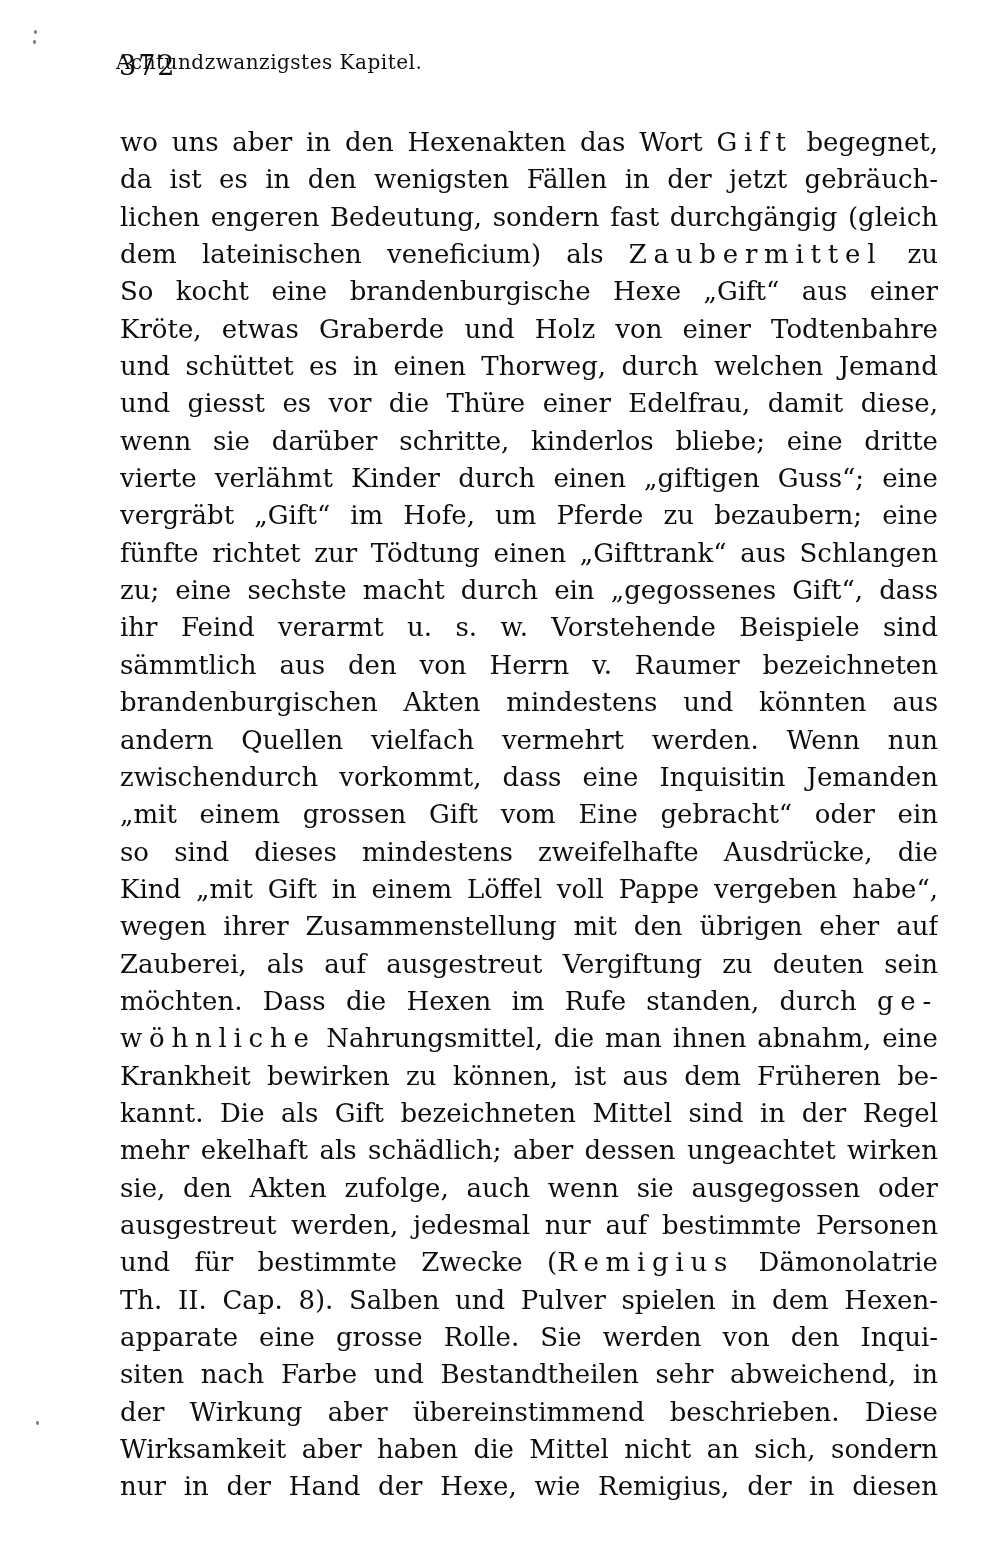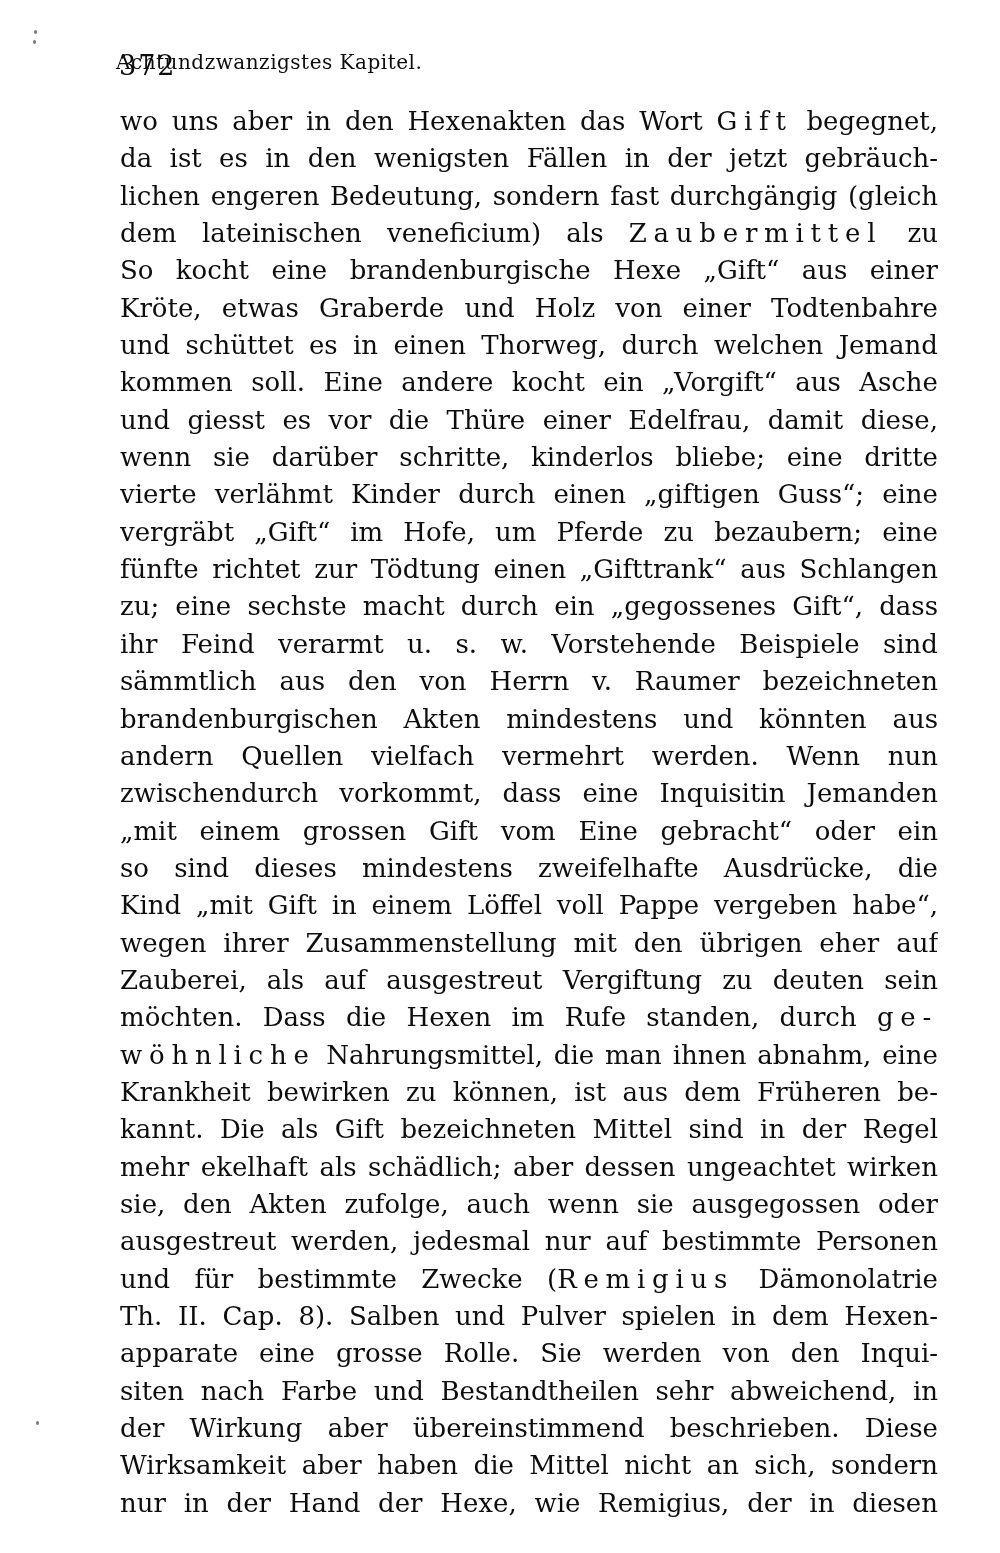--- a/index.html
+++ b/index.html
@@ -32,21 +32,21 @@
     position: absolute;
     top: 52px;
     left: 116px;
     width: 818px;
     font-size: 20px;
     line-height: 1;
     letter-spacing: 0.5px;
   }
   .body-text {
     position: absolute;
-    top: 103px;
+    top: 124px;
     left: 120px;
     width: 818px;
   }
   .line {
     font-size: 26px;
     line-height: 37.35px;
     height: 37.35px;
     overflow: hidden;
     text-align: justify;
     text-align-last: justify;
@@ -71,21 +71,20 @@
   <div class="page-number">372</div>
   <div class="running-header">Achtundzwanzigstes Kapitel.</div>
   <div class="body-text">
       <div class="line"><span class="">wo uns aber in den Hexenakten das Wort </span><span class="sperr">Gift</span><span class=""> begegnet,</span></div>
       <div class="line"><span class="">da ist es in den wenigsten Fällen in der jetzt gebräuch-</span></div>
       <div class="line"><span class="">lichen engeren Bedeutung, sondern fast durchgängig (gleich</span></div>
       <div class="line"><span class="">dem lateinischen veneficium) als </span><span class="sperr">Zaubermittel</span><span class=""> zu fassen.</span></div>
       <div class="line"><span class="">So kocht eine brandenburgische Hexe „Gift“ aus einer</span></div>
       <div class="line"><span class="">Kröte, etwas Graberde und Holz von einer Todtenbahre</span></div>
       <div class="line"><span class="">und schüttet es in einen Thorweg, durch welchen Jemand</span></div>
-      <div class="line"><span class="">kommen soll.  Eine andere kocht ein „Vorgift“ aus Asche</span></div>
       <div class="line"><span class="">und giesst es vor die Thüre einer Edelfrau, damit diese,</span></div>
       <div class="line"><span class="">wenn sie darüber schritte, kinderlos bliebe; eine dritte</span></div>
       <div class="line"><span class="">vierte verlähmt Kinder durch einen „giftigen Guss“; eine</span></div>
       <div class="line"><span class="">vergräbt „Gift“ im Hofe, um Pferde zu bezaubern; eine</span></div>
       <div class="line"><span class="">fünfte richtet zur Tödtung einen „Gifttrank“ aus Schlangen</span></div>
       <div class="line"><span class="">zu; eine sechste macht durch ein „gegossenes Gift“, dass</span></div>
       <div class="line"><span class="">ihr Feind verarmt u. s. w.  Vorstehende Beispiele sind</span></div>
       <div class="line"><span class="">sämmtlich aus den von Herrn v. Raumer bezeichneten</span></div>
       <div class="line"><span class="">brandenburgischen Akten mindestens und könnten aus</span></div>
       <div class="line"><span class="">andern Quellen vielfach vermehrt werden.  Wenn nun</span></div>

